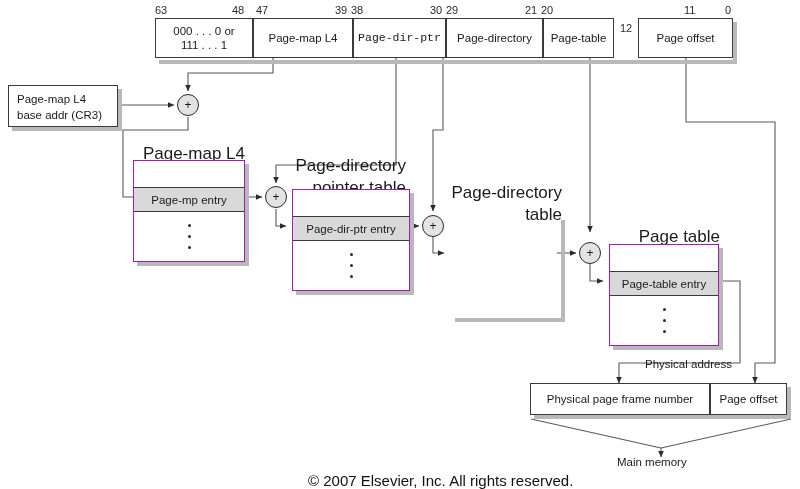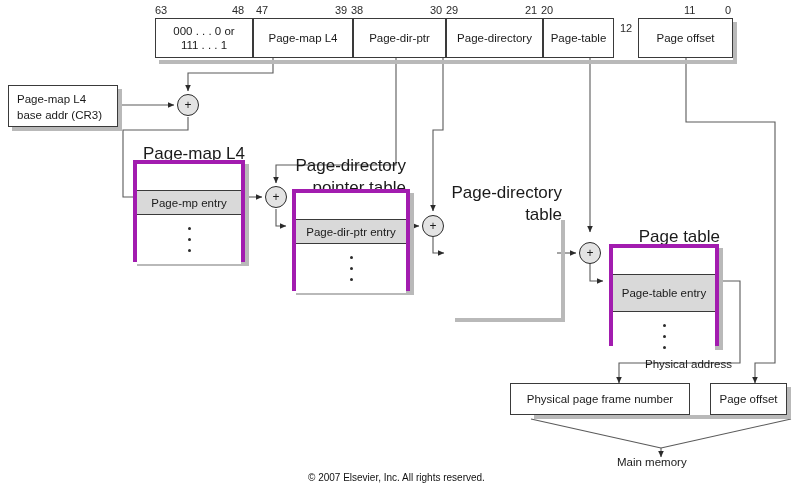--- a/index.html
+++ b/index.html
@@ -8,40 +8,40 @@
   #stage{position:absolute;left:0;top:0;width:800px;height:489px;}
   svg{position:absolute;left:0;top:0;width:800px;height:489px;}
 
   .bitlab{position:absolute;font-size:11px;color:#2b2b2b;white-space:nowrap;}
   .shadow{position:absolute;background:#b9b9b9;}
 
   .fieldbox{position:absolute;box-sizing:border-box;border:1px solid #3a3a3a;
             background:#ffffff;display:flex;align-items:center;justify-content:center;
             text-align:center;font-size:11.5px;line-height:1.25;color:#1a1a1a;}
 
-  .tbl{position:absolute;box-sizing:border-box;border:4px solid #a21caf;background:#ffffff;}
+  .tbl{position:absolute;box-sizing:border-box;border:1px solid #a21caf;background:#ffffff;}
   .trow{box-sizing:border-box;width:100%;}
   .trow.blank{background:#ffffff;}
   .trow.hl{background:#d9d9d9;border-top:1px solid #3a3a3a;border-bottom:1px solid #3a3a3a;
            display:flex;align-items:center;justify-content:center;font-size:11.5px;color:#1a1a1a;}
   .trow.dots{background:#ffffff;display:flex;flex-direction:column;align-items:center;
              justify-content:center;gap:8px;}
   .dot{width:3px;height:3px;border-radius:50%;background:#2b2b2b;}
 
   .caption{position:absolute;font-size:17px;line-height:1.28;color:#1a1a1a;text-align:right;}
 
   .cr3{position:absolute;box-sizing:border-box;border:1px solid #3a3a3a;background:#ffffff;
        font-size:11.5px;line-height:1.35;color:#1a1a1a;padding:6px 8px;}
 
   .plus{position:absolute;box-sizing:border-box;border:1.3px solid #2b2b2b;border-radius:50%;
         background:#e3e3e3;display:flex;align-items:center;justify-content:center;
         font-size:12px;color:#1a1a1a;line-height:1;}
 
   .lbl{position:absolute;font-size:11.5px;color:#1a1a1a;white-space:nowrap;}
-  .copyright{position:absolute;font-size:10px;color:#111;white-space:nowrap;}
+  .copyright{position:absolute;font-size:15px;color:#111;white-space:nowrap;}
 </style>
 </head>
 <body>
 
 <div id="stage">
 
   <svg viewBox="0 0 800 489">
     <defs>
       <marker id="ah" markerWidth="7" markerHeight="7" refX="5.6" refY="3" orient="auto">
         <path d="M0,0.4 L5.8,3 L0,5.6 z" fill="#2b2b2b"></path>
@@ -97,21 +97,21 @@
   <div class="bitlab" style="left:725px;top:4px;">0</div>
 
   <div class="shadow" style="left:159px;top:60px;width:578px;height:4px;"></div>
   <div class="shadow" style="left:733px;top:22px;width:4px;height:42px;"></div>
 
   <div class="fieldbox" style="left:155px;top:18px;width:98px;height:40px;flex-direction:column;">
     <span>000 . . . 0 or</span>
     <span>111 . . . 1</span>
   </div>
   <div class="fieldbox" style="left:253px;top:18px;width:100px;height:40px;">Page-map L4</div>
-  <div class="fieldbox" style="left:353px;top:18px;width:93px;height:40px;">Page-dir-ptr</div>
+  <div class="fieldbox" style="left:353px;top:18px;width:93px;height:40px;font-family:Liberation Mono, monospace;">Page-dir-ptr</div>
   <div class="fieldbox" style="left:446px;top:18px;width:97px;height:40px;">Page-directory</div>
   <div class="fieldbox" style="left:543px;top:18px;width:71px;height:40px;">Page-table</div>
   <div class="fieldbox" style="left:638px;top:18px;width:95px;height:40px;">Page offset</div>
 
   <div class="shadow" style="left:12px;top:127px;width:110px;height:4px;"></div>
   <div class="shadow" style="left:118px;top:89px;width:4px;height:42px;"></div>
   <div class="cr3" style="left:8px;top:85px;width:110px;height:42px;">
     <div>Page-map L4</div>
     <div>base addr (CR3)</div>
   </div>
@@ -155,33 +155,33 @@
     <div>table</div>
   </div>
   <div class="shadow" style="left:455px;top:318px;width:110px;height:4px;"></div>
   <div class="shadow" style="left:561px;top:220px;width:4px;height:102px;"></div>
 
   <div class="caption" style="left:608px;top:226px;width:112px;">Page table</div>
   <div class="shadow" style="left:613px;top:346px;width:110px;height:4px;"></div>
   <div class="shadow" style="left:719px;top:248px;width:4px;height:102px;"></div>
   <div class="tbl" style="left:609px;top:244px;width:110px;height:102px;">
     <div class="trow blank" style="height:26px;"></div>
-    <div class="trow hl" style="height:38px;">Page-table entry</div>
+    <div class="trow hl" style="height:25px;">Page-table entry</div>
     <div class="trow dots" style="height:49px;">
       <span class="dot"></span>
       <span class="dot"></span>
       <span class="dot"></span>
     </div>
   </div>
 
   <div class="lbl" style="left:645px;top:358px;">Physical address</div>
 
   <div class="shadow" style="left:534px;top:415px;width:257px;height:4px;"></div>
   <div class="shadow" style="left:787px;top:387px;width:4px;height:32px;"></div>
 
-  <div class="fieldbox" style="left:510px;top:383px;width:180px;height:32px;">Physical page frame number</div>
+  <div class="fieldbox" style="left:530px;top:383px;width:180px;height:32px;">Physical page frame number</div>
   <div class="fieldbox" style="left:710px;top:383px;width:77px;height:32px;">Page offset</div>
 
   <div class="lbl" style="left:617px;top:456px;">Main memory</div>
 
   <div class="copyright" style="left:308px;top:472px;">© 2007 Elsevier, Inc. All rights reserved.</div>
 
 </div>
 
 </body></html>

